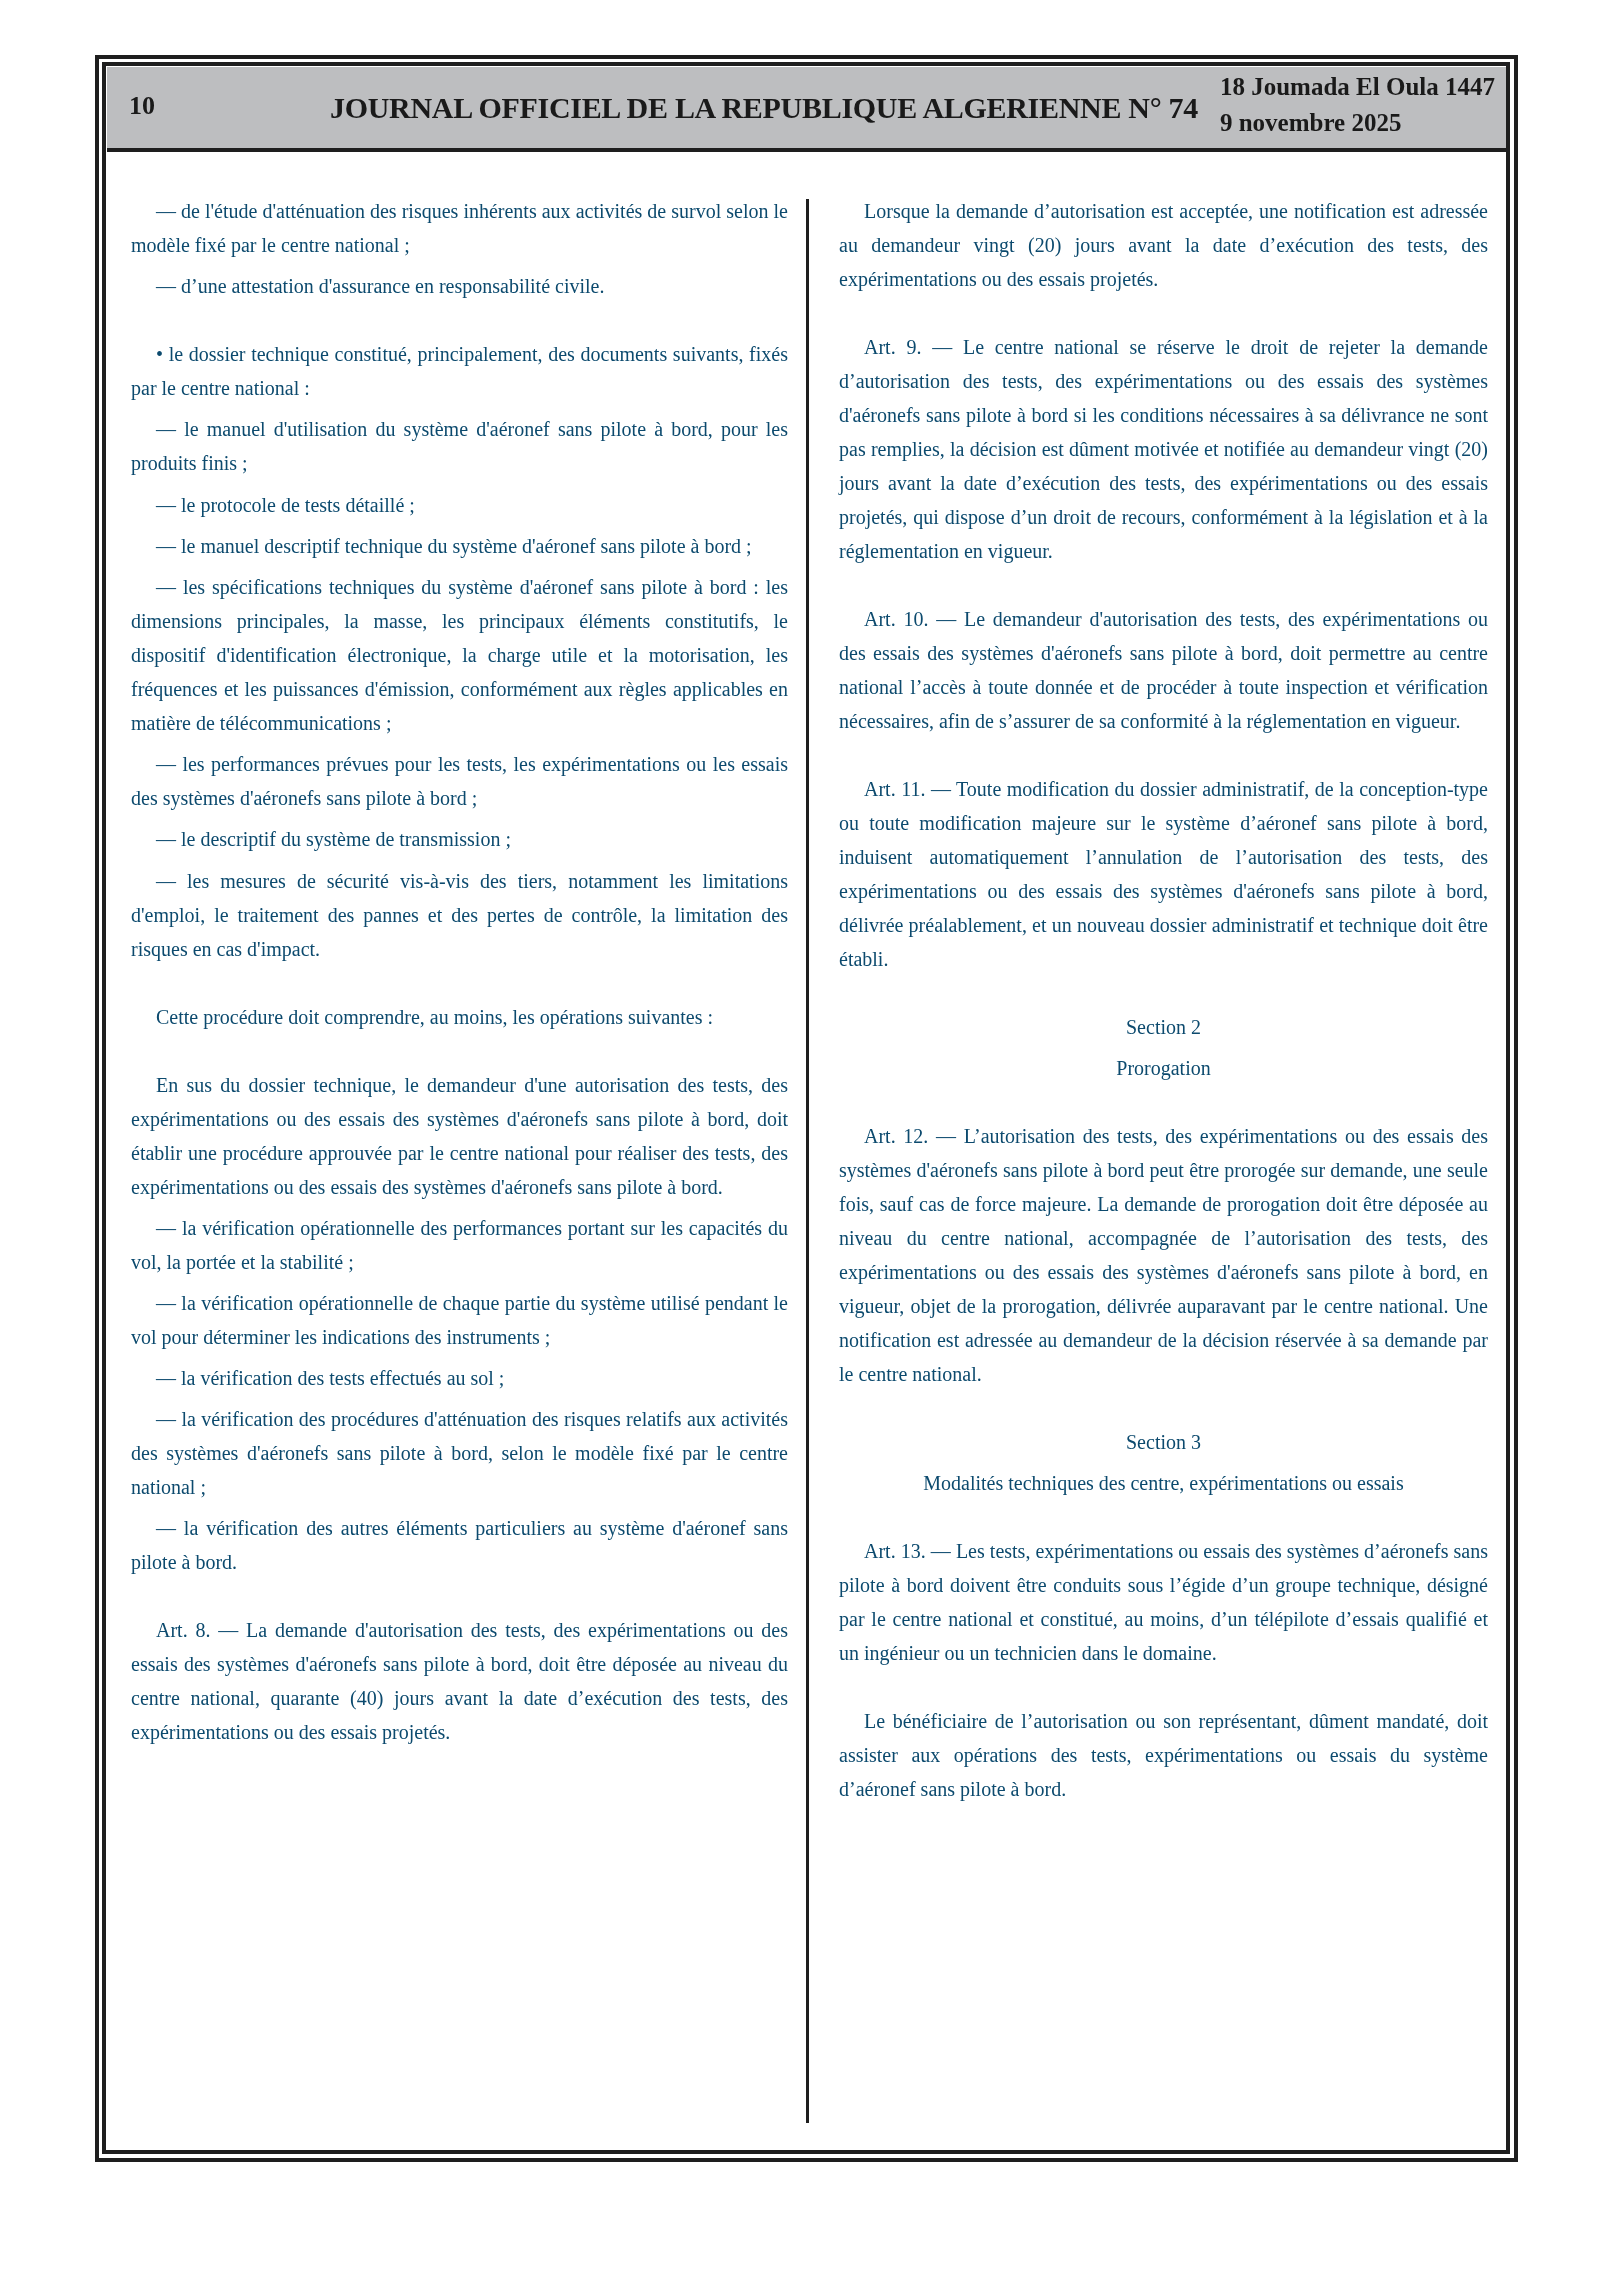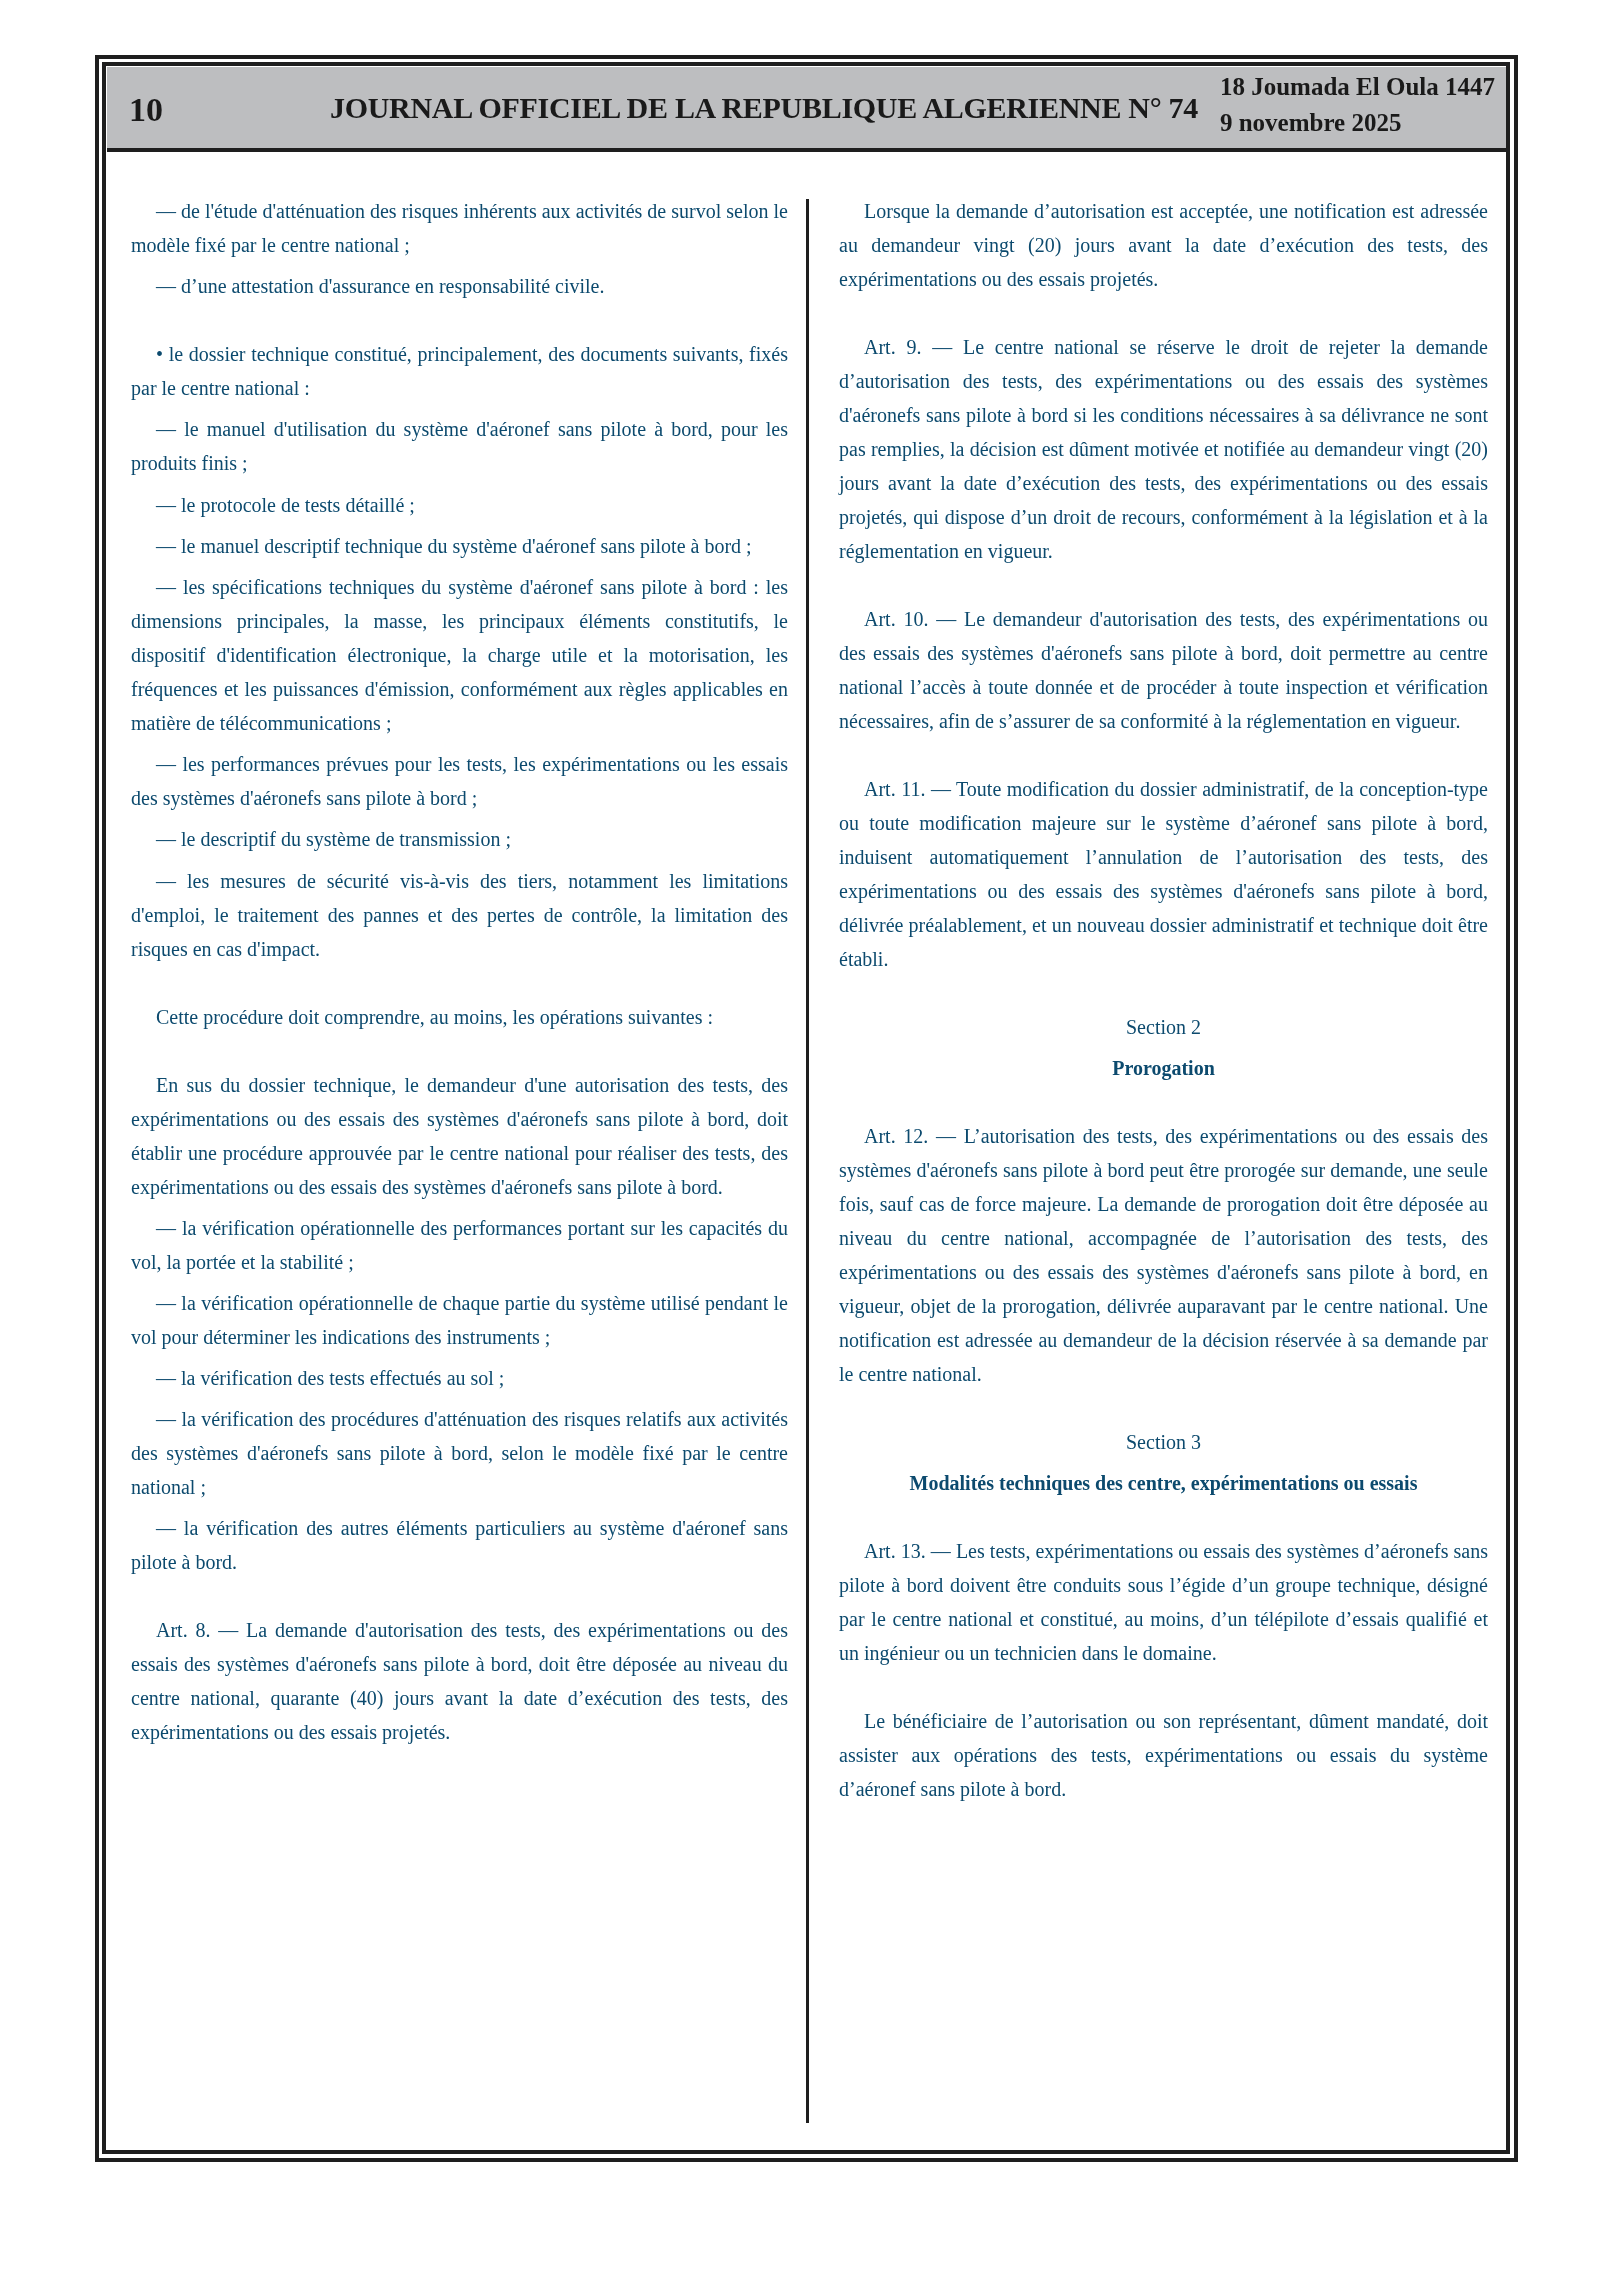--- a/index.html
+++ b/index.html
@@ -10,35 +10,35 @@
   }
   .inner-frame {
     position: absolute; left: 102px; top: 62px; width: 1408px; height: 2092px;
     box-sizing: border-box; border: 4.5px solid #1e1e1e;
   }
   .header {
     position: absolute; left: 107px; top: 67px; width: 1399px; height: 81px;
     background: #bdbec0; border-bottom: 4.5px solid #1e1e1e;
     font-family: "Liberation Serif", "DejaVu Serif", serif; font-weight: bold; color: #1a1a1a;
   }
-  .hdr-page { position: absolute; left: 22px; top: 23.5px; font-size: 34px; }
+  .hdr-page { position: absolute; left: 22px; top: 23.5px; font-size: 26px; }
   .hdr-title { position: absolute; left: 223px; top: 23.5px; font-size: 30px; letter-spacing: -0.3px; }
   .hdr-date { position: absolute; right: 11px; top: 1.8px; font-size: 25px; line-height: 36px; }
   .divider { position: absolute; left: 806px; top: 199px; width: 2.7px; height: 1924px; background: #1e1e1e; }
   .col {
     position: absolute; top: 194px;
     font-family: "Liberation Serif", "DejaVu Serif", serif; font-size: 20px; line-height: 34px;
     color: #0c4a6e; text-align: justify;
   }
   .col-left { left: 131px; width: 657px; }
   .col-right { left: 839px; width: 649px; }
   .col p { margin: 0 0 7.2px 0; text-indent: 25px; }
   .col p.gap { margin-top: 34px; }
   .sec-num { text-align: center; text-indent: 0 !important; margin: 34px 0 7.2px 0 !important; }
-  .sec-title { text-align: center; text-indent: 0 !important; font-weight: bold; margin: 0 0 34px 0 !important; }
+  .sec-title { text-align: center; text-indent: 0 !important; font-weight: normal; margin: 0 0 34px 0 !important; }
   .sec-title-wide { padding: 0 27px; }
 </style>
 </head>
 <body>
 
 <div class="outer-frame"></div>
 <div class="inner-frame"></div>
 
 <div class="header">
   <span class="hdr-page">10</span>

